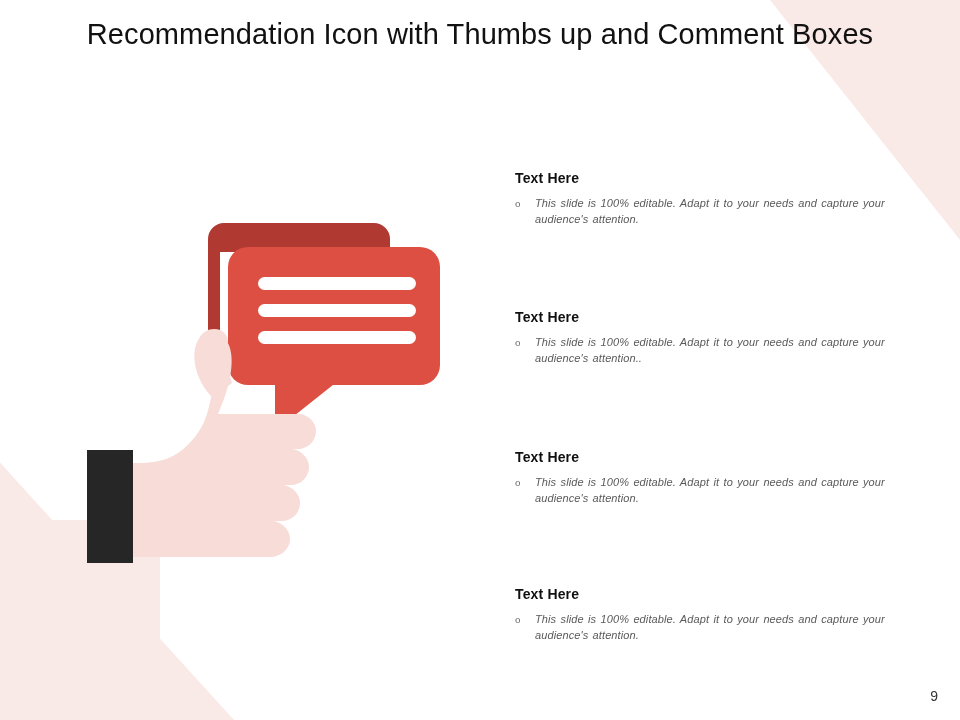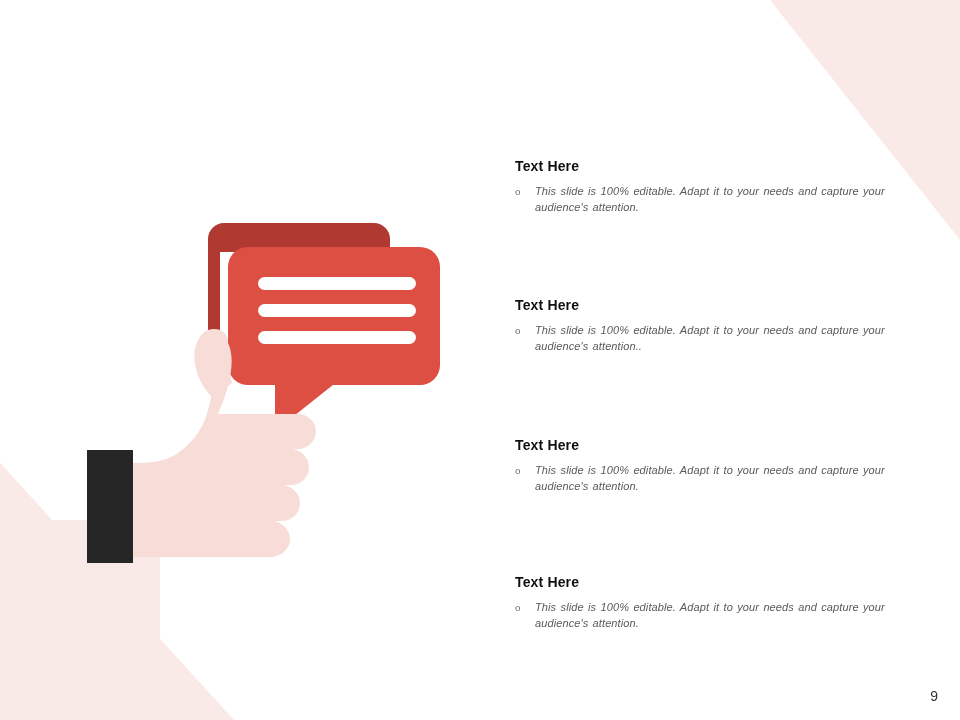--- a/index.html
+++ b/index.html
@@ -99,21 +99,21 @@
   }
   .text-block.b0 { top: 0px; }
   .text-block.b1 { top: 139px; }
   .text-block.b2 { top: 279px; }
   .text-block.b3 { top: 416px; }
 
   .block-heading {
     font-size: 14px;
     font-weight: bold;
     color: #101010;
-    margin: 0 0 9px 0;
+    margin: 12px 0 9px 0;
     letter-spacing: 0.15px;
   }
   .bullet-row {
     display: flex;
     align-items: flex-start;
   }
   .bullet-marker {
     flex: 0 0 auto;
     width: 20px;
     font-size: 11px;
@@ -142,20 +142,23 @@
 </style>
 </head>
 <body>
 
 <div class="slide">
 
   <div class="corner-tr"></div>
   <div class="corner-bl2"></div>
   <div class="corner-bl"></div>
 
+  <div class="header">
+    <div class="slide-title">Recommendation Icon with Thumbs up and Comment Boxes</div>
+  </div>
 
   <div class="illustration">
     <svg viewBox="0 0 400 390" xmlns="http://www.w3.org/2000/svg">
 
       <g>
         <rect x="148" y="18" width="182" height="125" rx="16" ry="16" fill="#B03A32"></rect>
       </g>
 
       <g>
         <path d="M160 47 h190 a22 22 0 0 1 22 22 v120 h-212 z" fill="#ffffff"></path>

